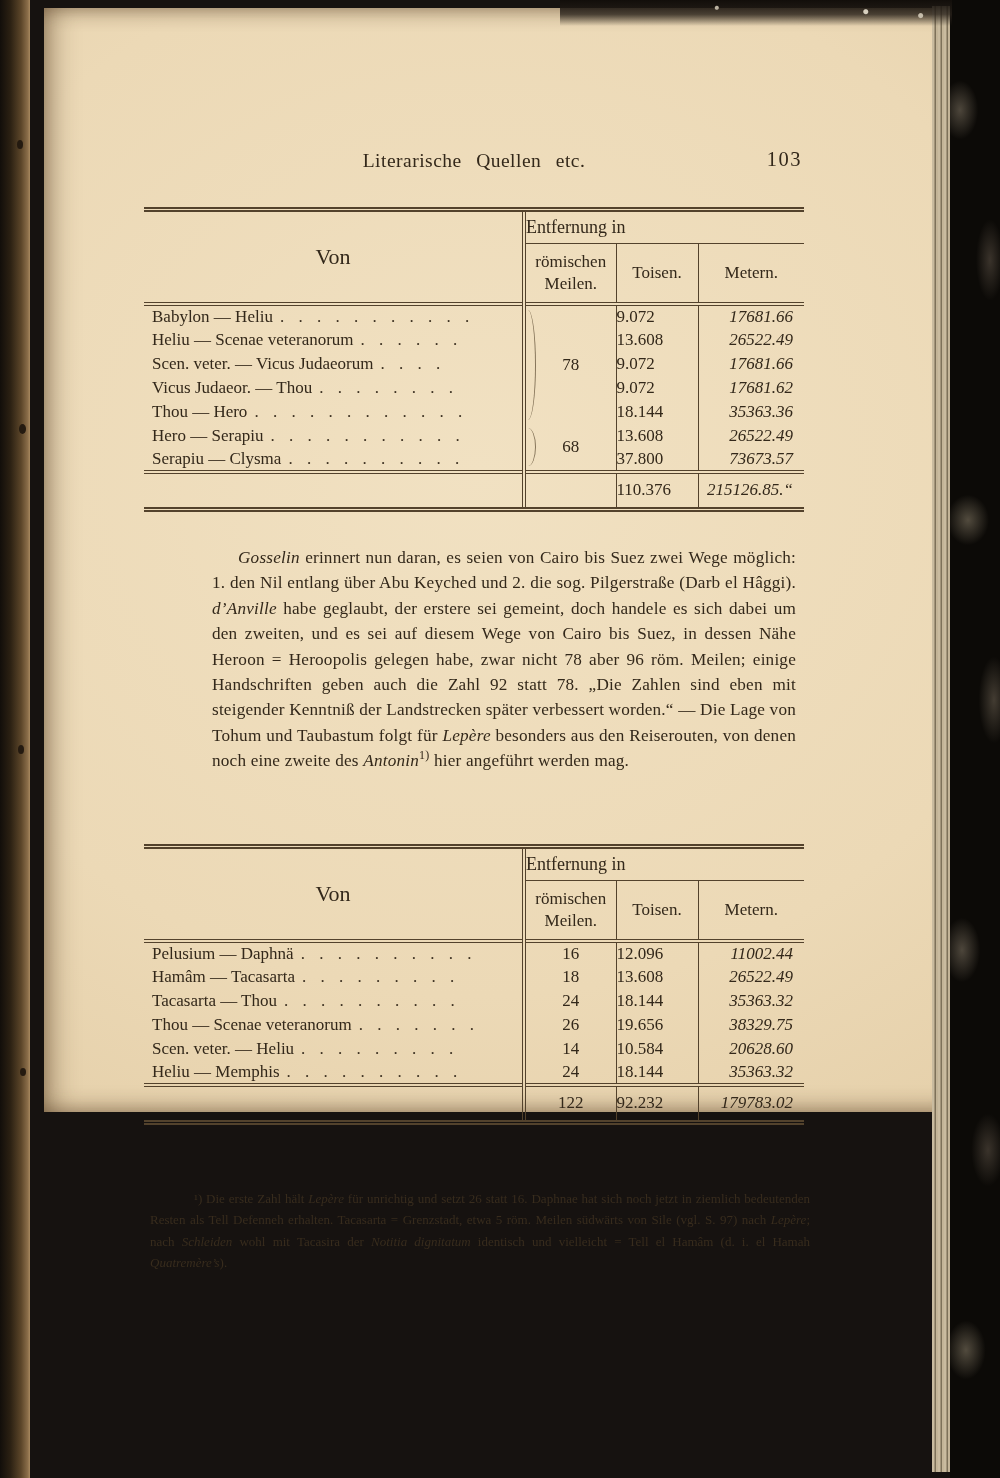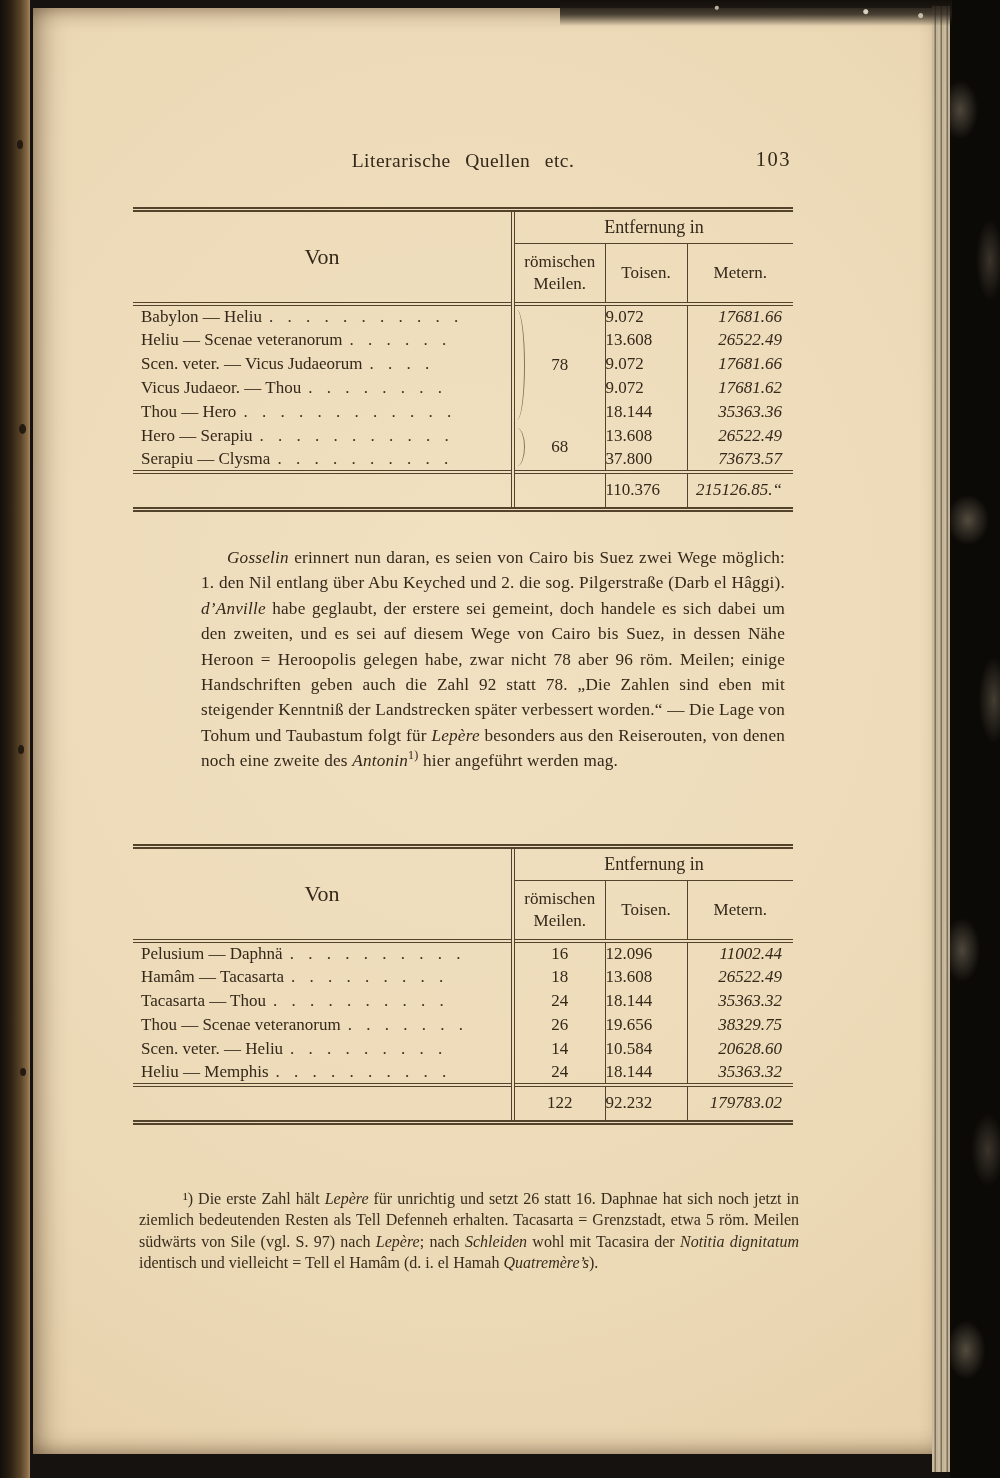--- a/index.html
+++ b/index.html
@@ -7,21 +7,21 @@
     width:1000px; height:1478px; position:relative; overflow:hidden;
     background:#161210;
     font-family:"Liberation Serif","DejaVu Serif",serif;
   }
   
   .binding-left {
     position:absolute; left:0; top:0; width:30px; height:1478px;
     background:linear-gradient(90deg,#120e0a 0%,#2c2113 35%,#5b4529 70%,#8a6d49 92%,#a8895f 100%);
   }
   .page {
-    position:absolute; left:33px; top:8px; width:908px; height:1446px;
+    position:absolute; left:44px; top:8px; width:908px; height:1104px;
     background:radial-gradient(ellipse 130% 95% at 48% 42%, #f1e1c2 0%, #ecd9b6 50%, #e3cda6 82%, #d7bd92 100%);
     box-shadow: inset 16px 0 28px -10px rgba(70,45,20,.5),
                 inset -12px 0 20px -12px rgba(90,65,35,.42),
                 inset 0 14px 20px -12px rgba(70,45,20,.38),
                 inset 0 -14px 22px -12px rgba(70,45,20,.38);
   }
   .fore-edge {
     position:absolute; left:932px; top:6px; width:22px; height:1466px;
     background:repeating-linear-gradient(90deg,#c9bb9f 0 2px,#a2947a 2px 3px,#7d7159 3px 4px,#c3b497 4px 6px);
   }
@@ -59,40 +59,40 @@
     font-size:17.2px; line-height:25.4px; text-align:justify; text-indent:26px;
     color:#33281a; letter-spacing:.2px;
   }
   .between {
     position:absolute; left:168px; top:1143px; width:584px;
     font-size:17.2px; text-align:justify; text-align-last:justify; text-indent:26px;
     color:#33281a;
   }
   .footnote {
     position:absolute; left:106px; top:1180px; width:660px;
-    font-size:16px; line-height:21.4px; text-align:justify; text-indent:44px;
+    font-size:13px; line-height:21.4px; text-align:justify; text-indent:44px;
     color:#382c1d;
   }
   .it { font-style:italic; }
   sup { line-height:0; font-size:70%; }
 
   
   .twrap1 { position:absolute; left:100px; top:199px; }
   .twrap2 { position:absolute; left:100px; top:836px; }
   .dt {
     border-collapse:collapse; table-layout:fixed; width:660px; color:#33281a;
     border-top:5px double #53422c; border-bottom:5px double #53422c;
   }
   .dt th, .dt td { font-weight:normal; font-size:17px; vertical-align:middle; }
   .dt col.c-von { width:380px; }
   .dt col.c-mei { width:92px; }
   .dt col.c-toi { width:82px; }
   .dt col.c-met { width:106px; }
   .dt .von-h { border-right:4px double #53422c; text-align:center; font-size:22px; }
-  .dt .entf  { border-bottom:1px solid #53422c; text-align:center; height:34px; font-size:18px; }
+  .dt .entf  { border-bottom:1px solid #53422c; text-align:left; height:34px; font-size:18px; }
   .dt .sub   { text-align:center; height:60px; line-height:1.3; }
   .dt .meilen-h, .dt .toisen-h { border-right:1px solid #53422c; }
   .dt tbody tr:first-child td { border-top:4px double #53422c;margin-left:48px; }
   .dt td.von { border-right:4px double #53422c; padding-left:8px; height:24px; white-space:nowrap; overflow:hidden; }
   .dt td.meilen { border-right:1px solid #53422c; text-align:center; position:relative; }
   .dt td.toisen { border-right:1px solid #53422c; padding-right:9px; }
   .dt td.metern { text-align:right; padding-right:11px;font-style:italic; }
   .dt tfoot td { border-top:4px double #53422c; height:38px; }
   .dots { margin-left:7px; letter-spacing:3px; word-spacing:4px; color:#3d3122; }
   .brace {

